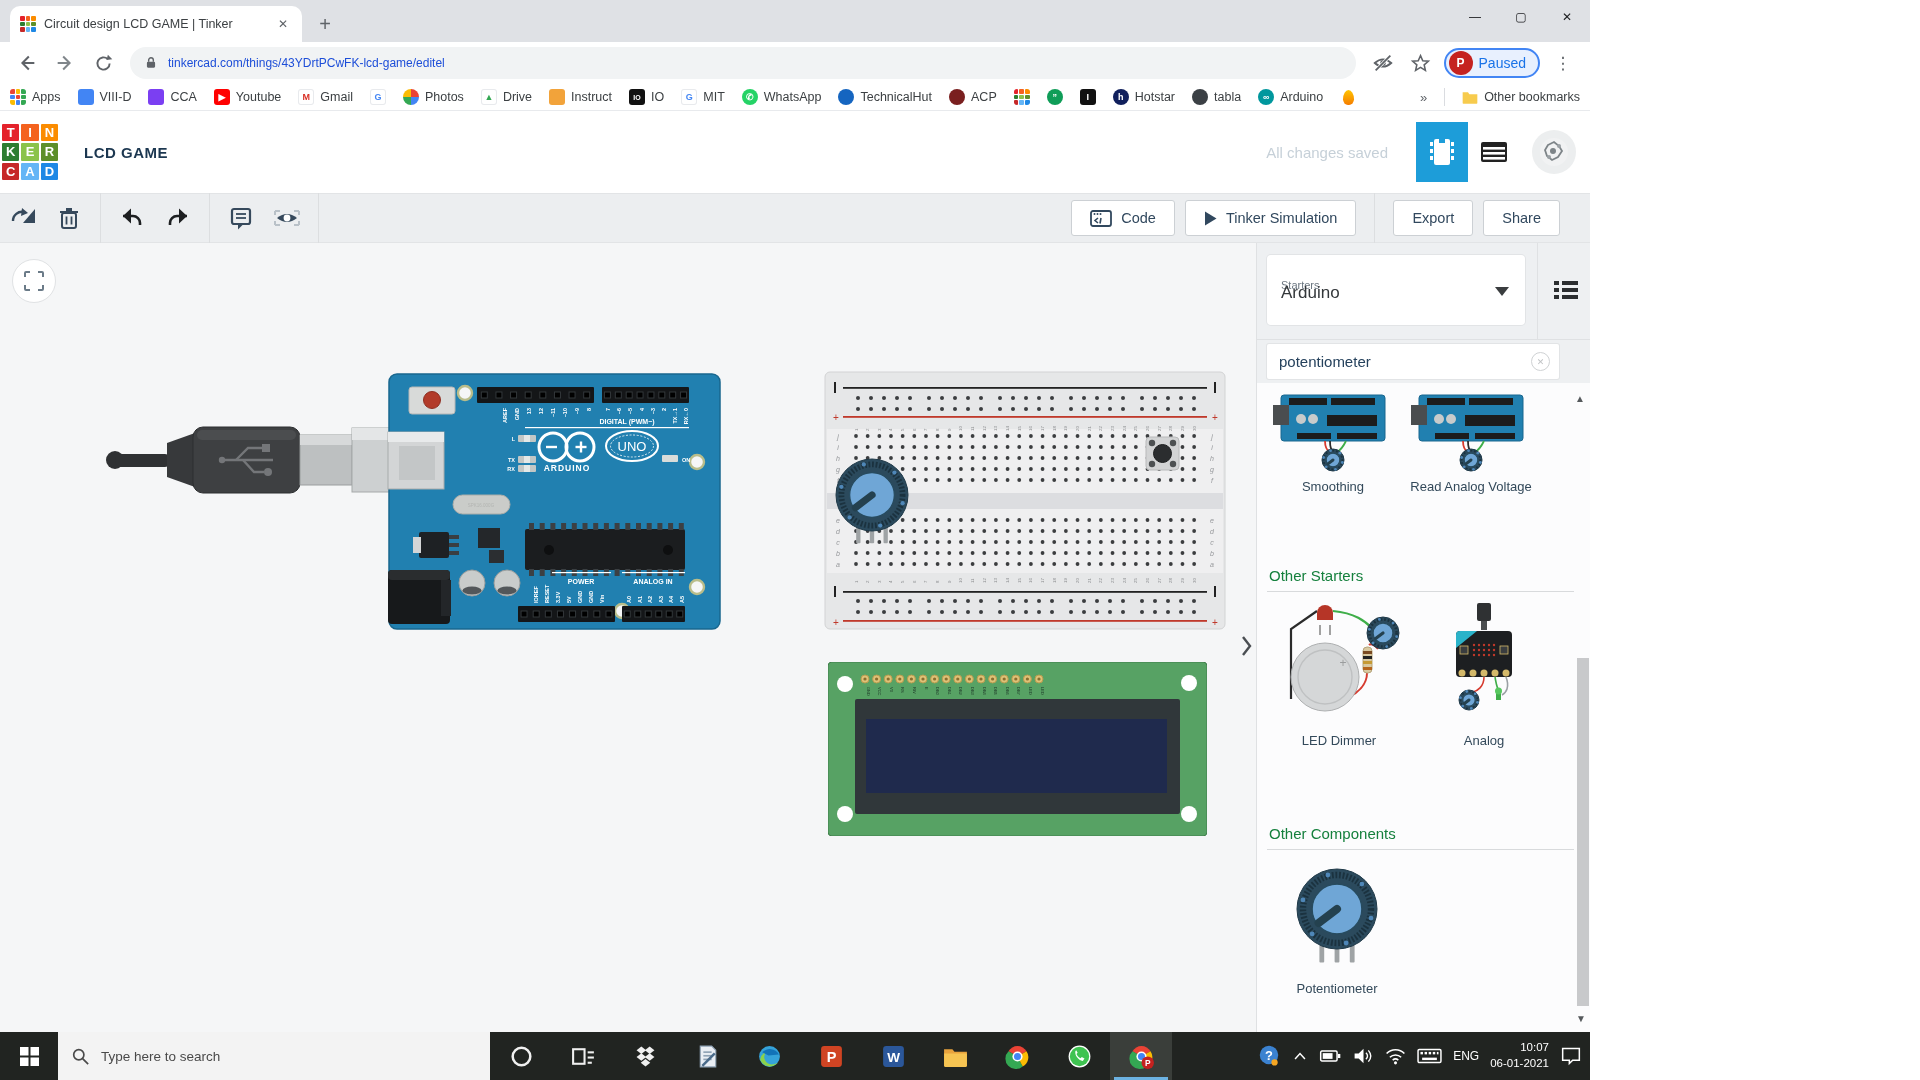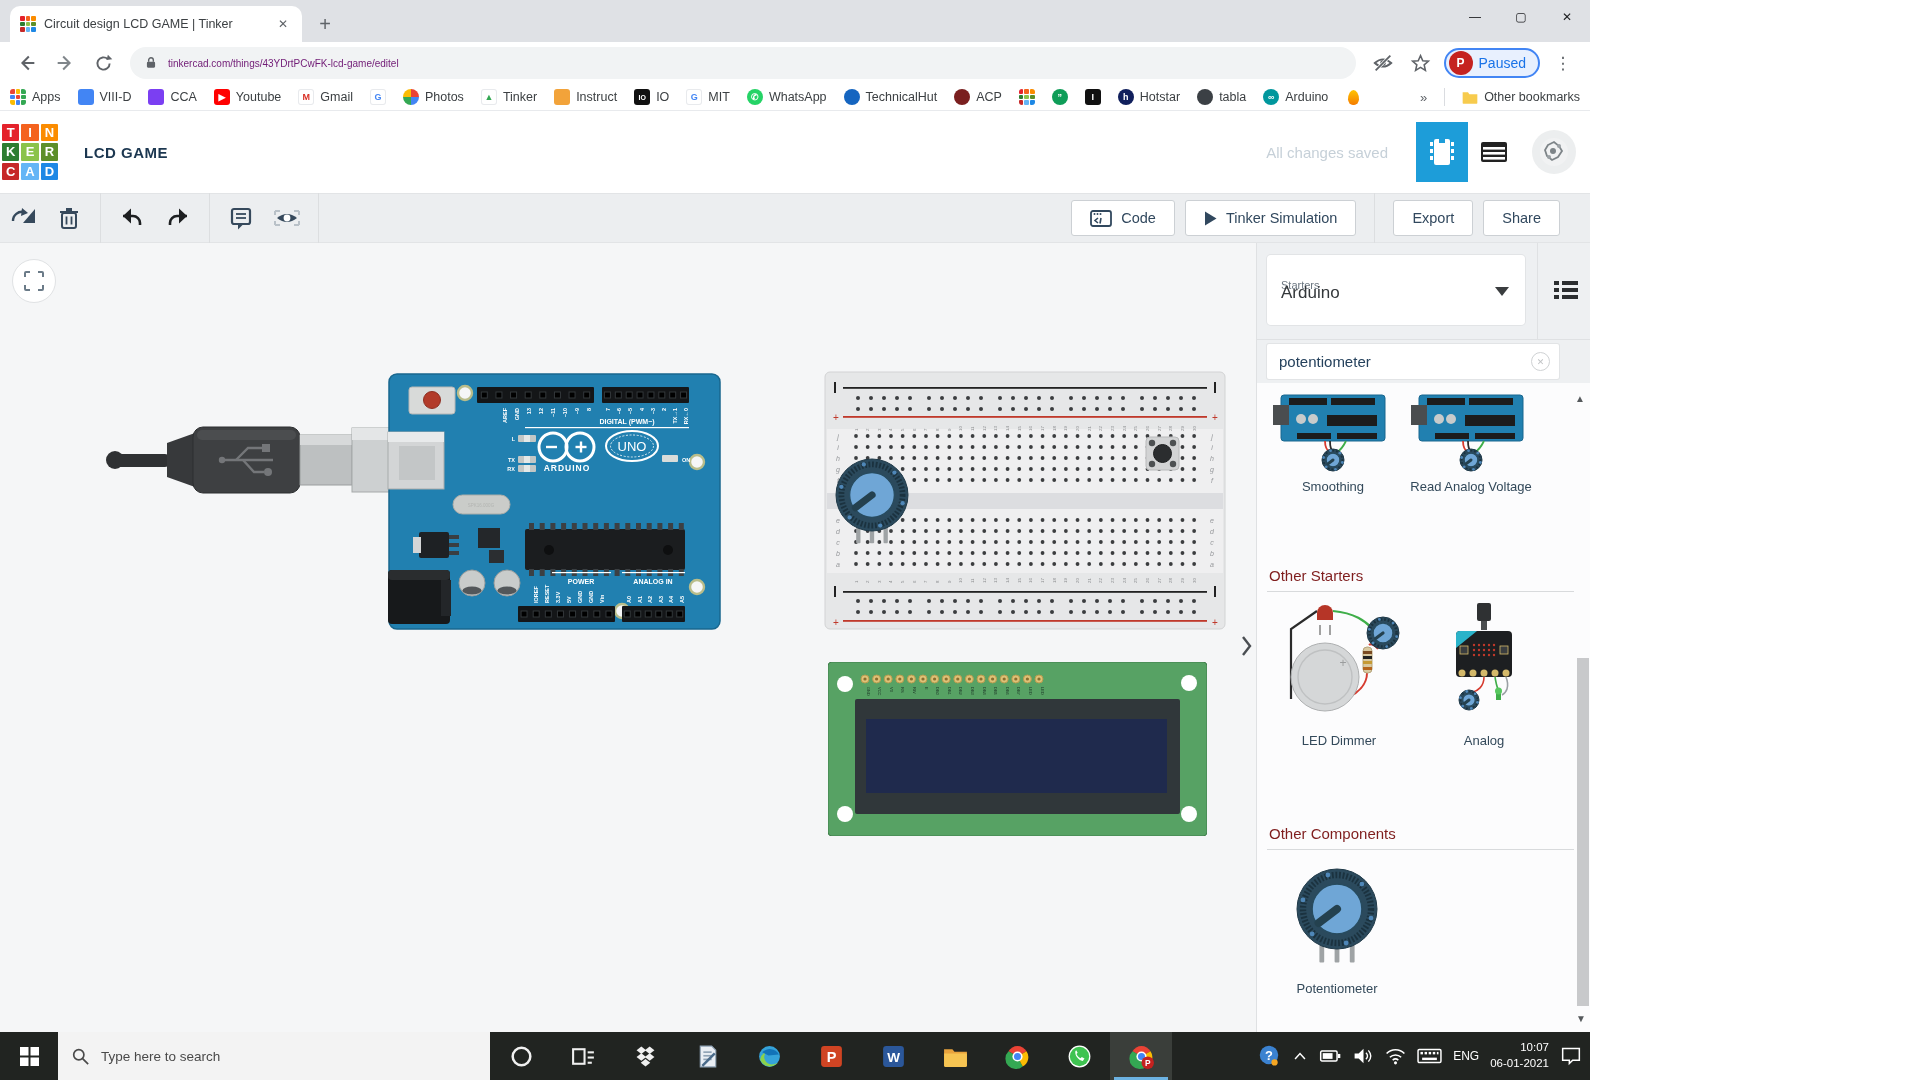--- a/index.html
+++ b/index.html
@@ -10,21 +10,21 @@
   .titlebar { height:42px; background:#dfe1e5; display:flex; align-items:flex-end; position:relative; }
   .tab { width:292px; height:36px; margin-left:10px; background:#fff; border-radius:10px 10px 0 0; display:flex; align-items:center; padding:0 10px; gap:8px; }
   .tab-title { font-size:12.5px; color:#3c4043; white-space:nowrap; overflow:hidden; flex:1; }
   .tab-close { color:#5f6368; font-size:12px; width:18px; height:18px; display:flex; align-items:center; justify-content:center; border-radius:50%; }
   .newtab { width:30px; height:30px; margin:0 0 3px 8px; display:flex; align-items:center; justify-content:center; color:#5f6368; font-size:20px; border-radius:50%; }
   .wincontrols { position:absolute; right:0; top:0; height:34px; display:flex; }
   .wc { width:46px; height:34px; display:flex; align-items:center; justify-content:center; color:#202124; font-size:12px; }
   .navbar { height:42px; background:#fff; display:flex; align-items:center; padding:0 8px; }
   .navbtn { width:32px; height:32px; display:flex; align-items:center; justify-content:center; border-radius:50%; margin:0 3px; }
   .urlpill { flex:1; height:32px; background:#f1f3f4; border-radius:16px; margin:0 8px; display:flex; align-items:center; padding:0 14px; gap:10px; }
-  .url { font-size:10px; color:#701a75; }
+  .url { font-size:12px; color:#1d4ed8; }
   .profile { display:flex; align-items:center; gap:6px; border:2px solid #4285f4; background:#e8f0fe; border-radius:16px; height:30px; padding:2px 12px 2px 3px; margin:0 4px; }
   .pavatar { width:24px; height:24px; border-radius:50%; background:#c5221f; color:#fff; font-size:12px; font-weight:bold; display:flex; align-items:center; justify-content:center; }
   .plabel { color:#1a73e8; font-size:14px; }
   .bookmarks { height:27px; background:#fff; display:flex; align-items:center; padding:0 10px; gap:17px; border-bottom:1px solid #e8eaed; font-size:12.5px; color:#3c4043; }
   .bm { display:flex; align-items:center; gap:6px; white-space:nowrap; }
   .bmi { width:16px; height:16px; border-radius:3px; font-size:9px; font-weight:bold; display:flex; align-items:center; justify-content:center; overflow:hidden; }
   .bmi.c { border-radius:50%; }
   .g9 { display:grid; grid-template-columns:repeat(3,1fr); gap:1px; width:16px; height:16px; }
   .g9 > div { border-radius:1px; display:flex; align-items:center; justify-content:center; color:#fff; font-weight:bold; }
   .bm-spacer { flex:1; }
@@ -66,21 +66,21 @@
   .sb-dd .val { position:absolute; left:14px; top:28px; font-size:17px; color:#33373a; }
   .sb-dd .caret { position:absolute; right:16px; top:32px; width:0; height:0; border-left:7px solid transparent; border-right:7px solid transparent; border-top:9px solid #3a3d3f; }
   .sb-vdiv { position:absolute; left:280px; top:0; width:1px; height:96px; background:#dfe1e3; }
   .sb-hdiv { position:absolute; left:0; right:0; top:96px; height:1px; background:#dfe1e3; }
   .sb-listbtn { position:absolute; left:294px; top:32px; width:30px; height:30px; display:flex; align-items:center; justify-content:center; }
   .sb-search { position:absolute; left:10px; top:101px; width:292px; height:35px; background:#fff; border-radius:2px; box-shadow:0 0 0 1px #e2e4e6; display:flex; align-items:center; }
   .sb-search input { border:none; outline:none; flex:1; margin-left:12px; font-size:15px; color:#25415c; font-family:"Liberation Sans",sans-serif; background:transparent; }
   .sb-clear { width:19px; height:19px; border:1px solid #cfd2d4; border-radius:50%; color:#c0c3c5; font-size:9px; display:flex; align-items:center; justify-content:center; margin-right:9px; }
   .card { position:absolute; text-align:center; color:#33495a; }
   .card .cl { display:block; margin-top:2px; line-height:1.15; }
-  .sb-head { position:absolute; left:12px; font-size:15px; color:#7f1d1d;text-align:right; }
+  .sb-head { position:absolute; left:12px; font-size:15px; color:#15803d;text-align:right; }
   .sb-rule { position:absolute; left:10px; right:16px; height:1px; background:#d8dadc; }
   .scroll-up { position:absolute; right:5px; top:150px; color:#55595c; font-size:10px; }
   .scroll-down { position:absolute; right:4px; bottom:8px; color:#55595c; font-size:10px; }
   .scroll-thumb { position:absolute; right:1px; top:415px; width:12px; height:348px; background:#c8c9cb; }
 
   
   .taskbar { height:48px; background:#212421; display:flex; align-items:stretch; color:#fff; }
   .tb-start { width:58px; display:flex; align-items:center; justify-content:center; }
   .tb-search { width:432px; background:#f3f3f3; display:flex; align-items:center; gap:12px; padding-left:14px; color:#4a4a4a; font-size:13.5px; }
   .tbi { width:62px; display:flex; align-items:center; justify-content:center; position:relative; }
@@ -201,21 +201,21 @@
         </span>
         <span class="bm">
           <span class="bmi" style="background: rgb(255, 255, 255); box-shadow: rgb(232, 234, 237) 0px 0px 0px 1px inset; color: rgb(66, 133, 244);">G</span>
         </span>
         <span class="bm">
           <span class="bmi" style="border-radius: 50%; background: conic-gradient(rgb(234, 67, 53) 0deg, rgb(234, 67, 53) 25%, rgb(66, 133, 244) 0deg, rgb(66, 133, 244) 50%, rgb(52, 168, 83) 0deg, rgb(52, 168, 83) 75%, rgb(251, 188, 4) 0deg);"></span>
           <span>Photos</span>
         </span>
         <span class="bm">
           <span class="bmi" style="background: rgb(255, 255, 255); box-shadow: rgb(232, 234, 237) 0px 0px 0px 1px inset; color: rgb(52, 168, 83);">▲</span>
-          <span>Tinker</span>
+          <span>Drive</span>
         </span>
         <span class="bm">
           <span class="bmi" style="background: rgb(242, 163, 58);"></span>
           <span>Instruct</span>
         </span>
         <span class="bm">
           <span class="bmi" style="background: rgb(17, 17, 17); color: rgb(255, 255, 255); font-size: 7px;">IO</span>
           <span>IO</span>
         </span>
         <span class="bm">

